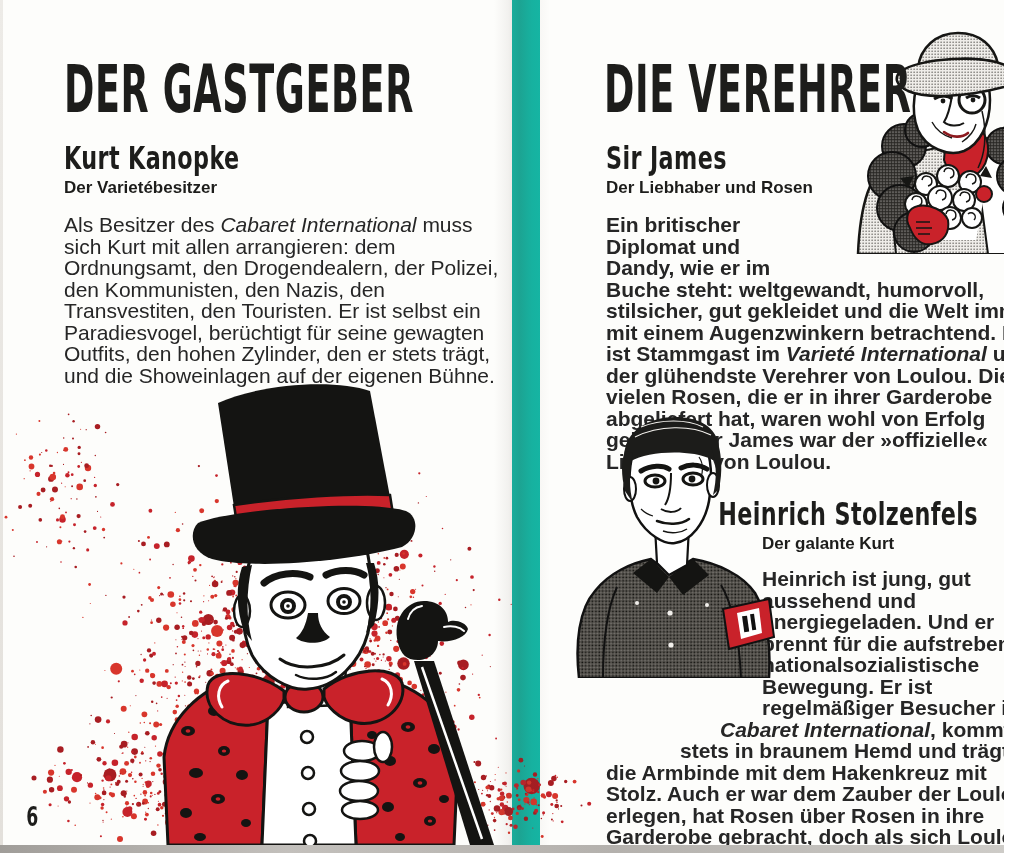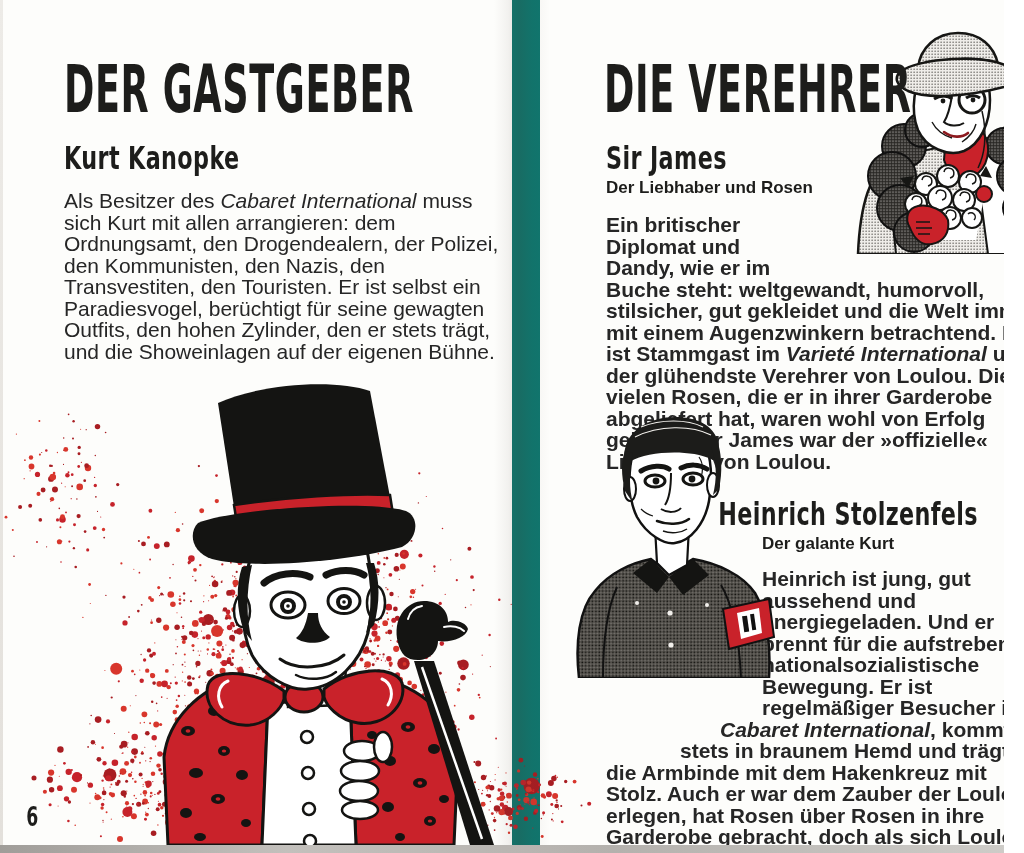--- a/index.html
+++ b/index.html
@@ -1,17 +1,17 @@
 <!DOCTYPE html>
 <html><head>
 <meta charset="utf-8">
 <style>
   html,body{margin:0;padding:0;background:#ffffff;}
   .photo{position:relative;width:1004px;height:853px;overflow:hidden;
-         background:#0f766e;font-family:"Liberation Sans",sans-serif;}
+         background:#14b8a6;font-family:"Liberation Sans",sans-serif;}
 
   .page{position:absolute;top:0;width:512px;height:845px;background:#fdfdfb;}
   .page-left{left:0;}
   .page-right{left:540px;}
   .page-left::before{content:'';position:absolute;left:0;top:0;width:3px;height:100%;
          background:linear-gradient(180deg,#edebe7,#e3e0db);}
   .page-right::after{content:'';position:absolute;right:0;top:0;width:2px;height:100%;
          background:#f0eeea;}
 
   .spine{position:absolute;left:494px;top:0;width:56px;height:845px;z-index:5;pointer-events:none;
@@ -60,20 +60,21 @@
 <body>
 
 <div class="photo">
 
   <div class="page page-left">
 
     <div class="stencil page-title">DER GASTGEBER</div>
 
     <div class="stencil char-name">Kurt Kanopke</div>
 
+    <div class="char-role">Der Varietébesitzer</div>
 
     <div class="body-text"><span>Als Besitzer des </span><i>Cabaret International</i><span> muss sich Kurt mit allen arrangieren: dem Ordnungsamt, den Drogendealern, der Polizei, den Kommunisten, den Nazis, den Transvestiten, den Touristen. Er ist selbst ein Paradiesvogel, berüchtigt für seine gewagten Outfits, den hohen Zylinder, den er stets trägt, und die Showeinlagen auf der eigenen Bühne.</span></div>
 
     <svg id="splatter" class="illu" width="600" height="478" viewBox="0 0 600 478">
       <defs>
         <pattern id="stipGray" width="3" height="3" patternUnits="userSpaceOnUse">
           <rect width="3" height="3" fill="#efede9"></rect>
           <circle cx="1.1" cy="1.2" r="0.62" fill="#35332f"></circle>
         </pattern>
         <pattern id="stipDark" width="3" height="3" patternUnits="userSpaceOnUse">

